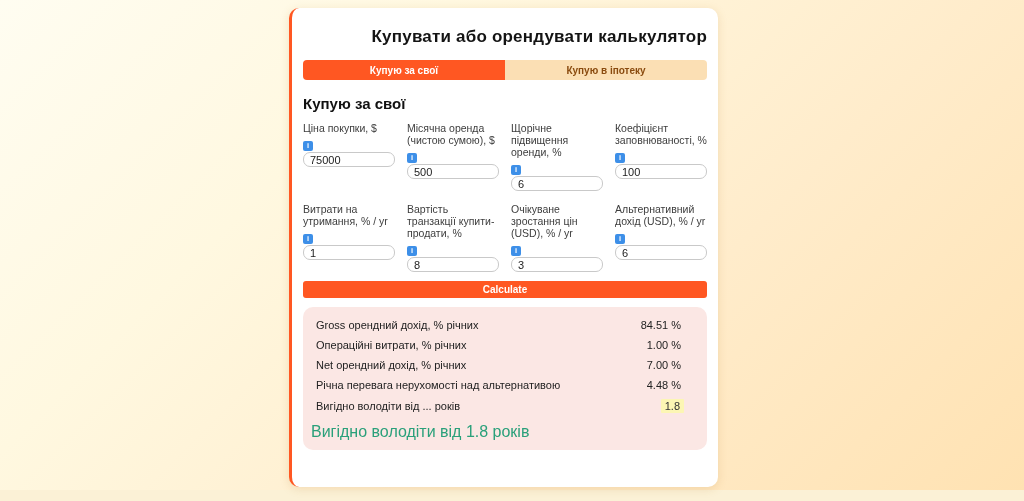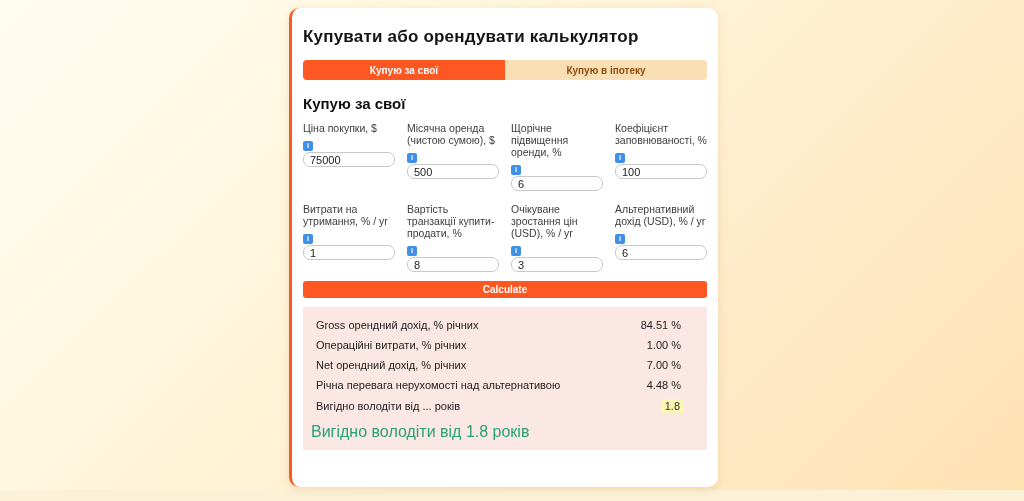--- a/index.html
+++ b/index.html
@@ -9,21 +9,21 @@
     position:absolute; left:0; top:0; width:1024px; height:490px;
     background:linear-gradient(135deg, #fffdf1 0%, #fff8e0 30%, #ffeccb 65%, #ffe2b2 100%);
   }
   .card {
     position:absolute; left:289px; top:8px; width:429px; height:479px;
     background:#ffffff; border-radius:10px; border-left:3px solid #ff5722;
     box-shadow:0 2px 10px rgba(180,120,40,0.18);
     padding:12px 11px 10px 11px;
   }
   .card-title {
-    text-align:left; font-size:17px; font-weight:bold; color:#141414;
+    text-align:right; font-size:17px; font-weight:bold; color:#141414;
     margin-top:7px; letter-spacing:0.2px;
   }
   .tabs { display:flex; margin-top:13px; border-radius:4px; overflow:hidden; height:20px; }
   .tab {
     flex:1; display:flex; align-items:center; justify-content:center;
     font-size:10px; font-weight:bold; cursor:pointer; user-select:none;
   }
   .tab.active { background:#ff5722; color:#ffffff; }
   .tab.inactive { background:#fbdfb4; color:#8a4b0f; }
   .section-heading { font-size:15px; font-weight:bold; color:#111111; margin-top:15px; }
@@ -40,21 +40,21 @@
     display:block; width:100%; height:15px; border:1px solid #c9c9c9; border-radius:7px;
     font-size:11px; color:#222222; padding:0 6px; font-family:"Liberation Sans", sans-serif;
     outline:none;
   }
   .calc-button {
     display:block; width:100%; height:17px; margin-top:9px; background:#ff5722;
     border:none; border-radius:3px; color:#ffffff; font-size:10px; font-weight:bold;
     font-family:"Liberation Sans", sans-serif; cursor:pointer;
   }
   .results-panel {
-    margin-top:9px; background:#fbe7e4; border-radius:0; padding:8px 10px 6px 8px;
+    margin-top:9px; background:#fbe7e4; border-radius:10px; padding:8px 10px 6px 8px;
   }
   .result-row {
     display:flex; justify-content:space-between; align-items:center;
     padding:4px 0 4px 5px; font-size:11px; color:#222222;
   }
   .result-value { padding-right:16px; white-space:nowrap; }
   .result-value.highlight {
     background:#fcf6b4; padding:1px 4px; margin-right:13px; border-radius:1px; color:#333;
   }
   .result-summary { color:#2aa07a; font-size:16px; padding:6px 0 3px 0; }

